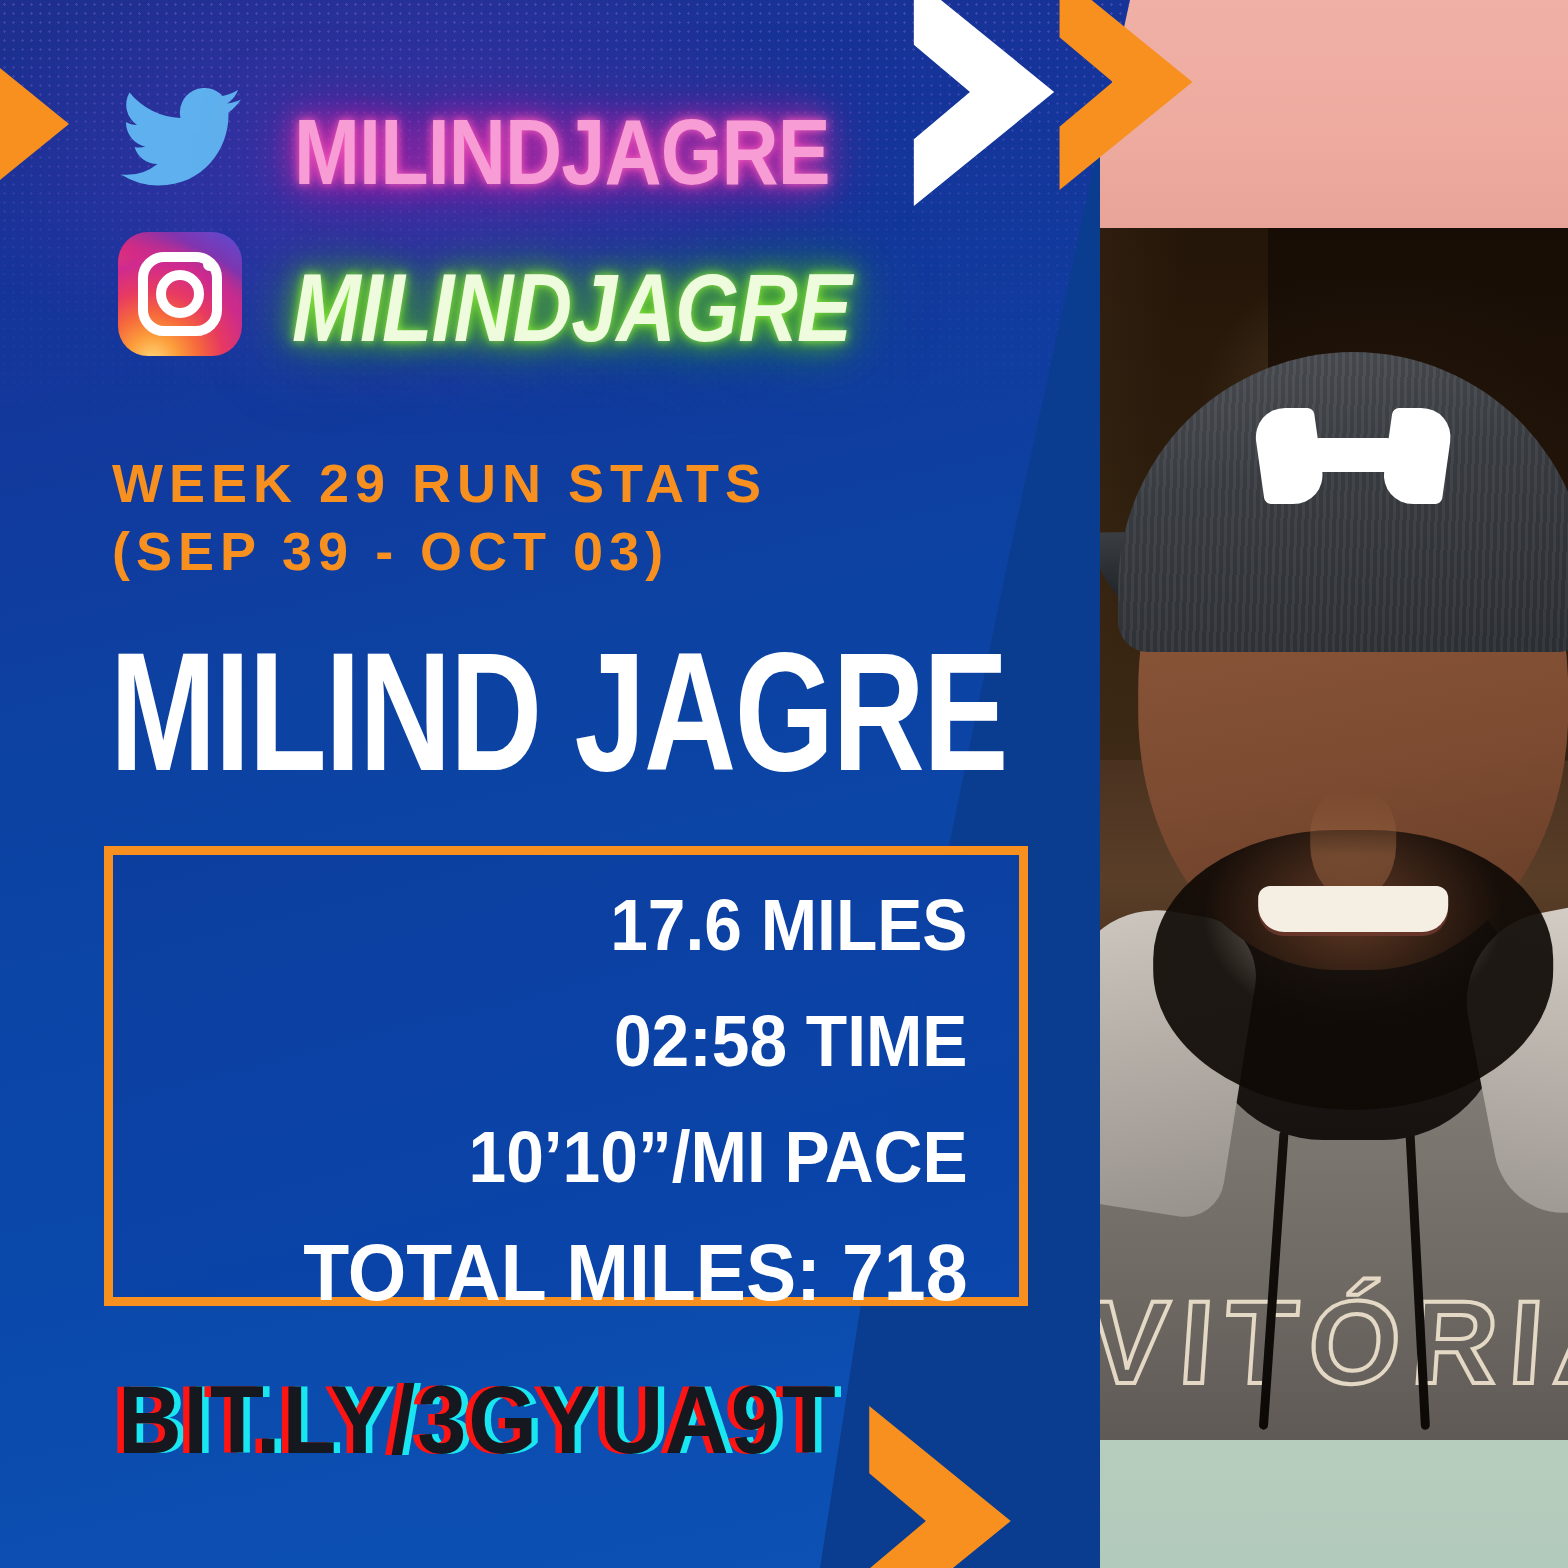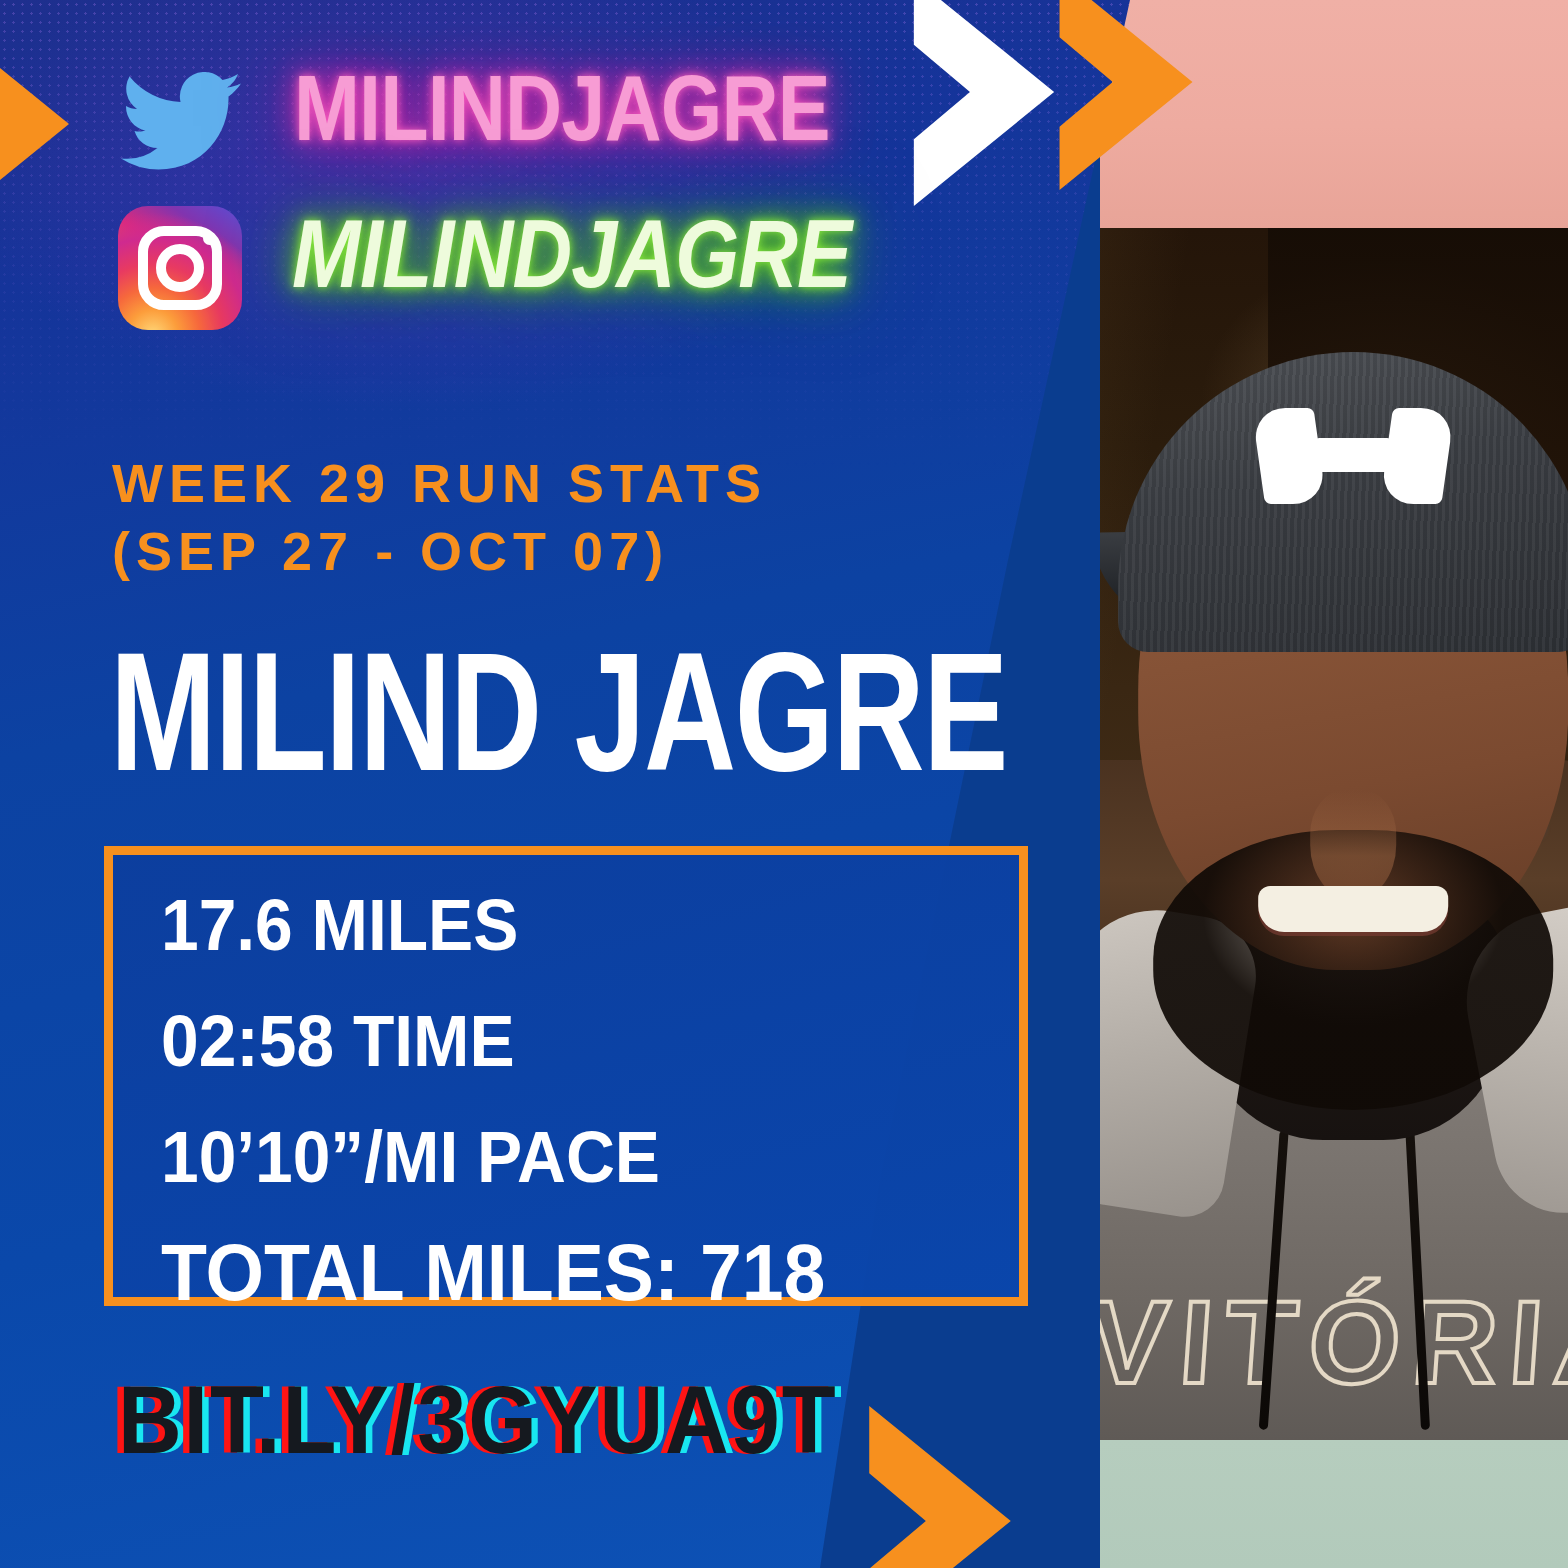--- a/index.html
+++ b/index.html
@@ -194,21 +194,21 @@
 
   
   .chev{ position:absolute; display:block; }
   .chev-left-orange{ left:-66px; top:26px; width:150px; height:196px; color:#F7901E; }
   .chev-top-white{   left:886px; top:-22px; width:196px; height:228px; color:#ffffff; }
   .chev-top-orange{  left:1036px; top:-26px; width:180px; height:216px; color:#F7901E; }
   .chev-bottom{      left:840px; top:1406px; width:200px; height:230px; color:#F7901E; }
 
   
   .social{ position:absolute; left:118px; top:62px; width:820px; }
-  .social-row{ display:flex; align-items:flex-start; }
+  .social-row{ display:flex; align-items:flex-end; }
   .social-row.tw{ height:136px; }
   .social-row.ig{ height:150px; margin-top:8px; }
 
   .tw-icon{ width:126px; height:120px; flex:0 0 126px; display:flex; align-items:center; justify-content:center; }
   .ig-icon{
     width:124px; height:124px; flex:0 0 124px; border-radius:30px;
     background:
       radial-gradient(circle at 28% 104%, #ffd879 0%, #fc9d3b 16%, #f6683c 30%, #e83a61 45%, #cf2a8f 62%, transparent 78%),
       linear-gradient(32deg,#ffd879 0%, #f58529 22%, #dd2a7b 55%, #8134af 78%, #5a4fd6 100%);
     position:relative;
@@ -271,20 +271,21 @@
     white-space:nowrap;
   }
 
   
   .stats-box{
     position:absolute; left:104px; top:846px;
     width:924px; height:460px;
     border:9px solid #F7901E;
     background:linear-gradient(165deg, rgba(12,62,158,.96) 0%, rgba(10,70,172,.96) 100%);
     padding:34px 0 0 48px;
+    text-align:right;
   }
   .stat{
     color:#ffffff; font-weight:bold; line-height:1;
     transform:scaleX(.94); transform-origin:left center;
     white-space:nowrap;
   }
   .stat.s1{ font-size:72px; margin-bottom:44px; }
   .stat.s2{ font-size:72px; margin-bottom:44px; }
   .stat.s3{ font-size:72px; margin-bottom:40px; }
   .stat.s4{ font-size:80px; }
@@ -390,21 +391,21 @@
         <div class="ig-lens"></div>
         <div class="ig-dot"></div>
       </div>
       <div class="handle handle-green">MILINDJAGRE</div>
     </div>
 
   </div>
 
   <div class="week-head">
     <span>WEEK 29 RUN STATS</span>
-    <span class="l2">(SEP 27 - OCT 07)</span>
+    <span class="l2">(SEP 39 - OCT 03)</span>
   </div>
 
   <div class="name">MILIND JAGRE</div>
 
   <div class="stats-box">
     <div class="stat s1">17.6 MILES</div>
     <div class="stat s2">02:58 TIME</div>
     <div class="stat s3">10’10”/MI PACE</div>
     <div class="stat s4">TOTAL MILES: 718</div>
   </div>

